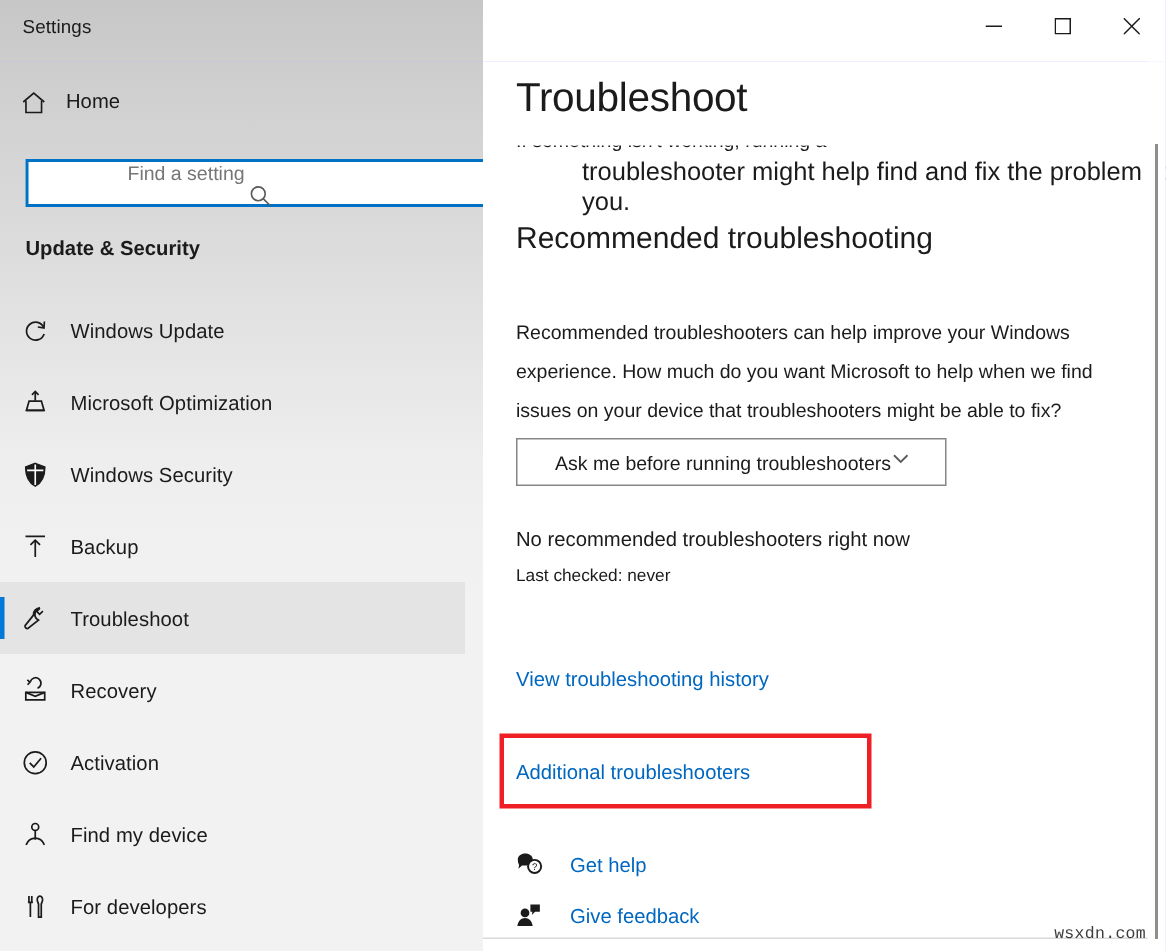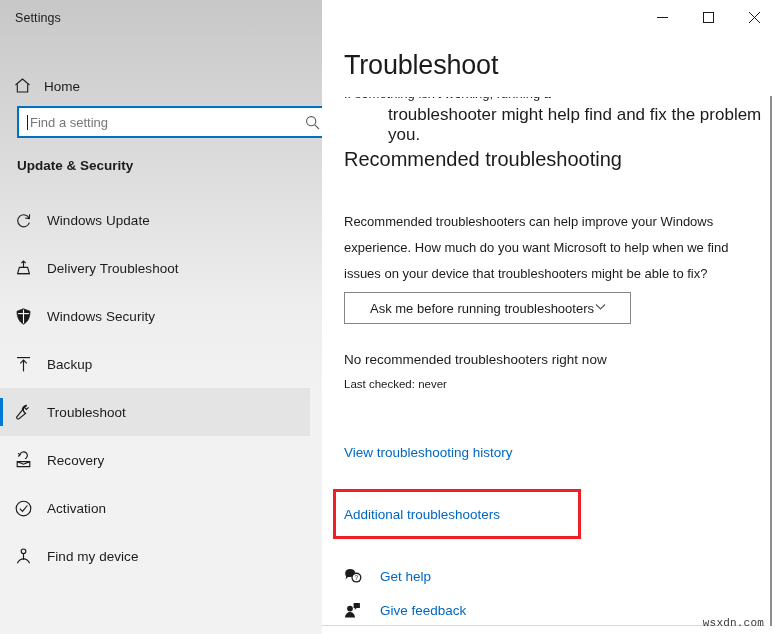--- a/index.html
+++ b/index.html
@@ -78,21 +78,21 @@
     overflow: hidden;
   }
 
   .home-row {
     position: absolute;
     top: 19px;
     left: 0;
     width: 310px;
     height: 34px;
     display: flex;
-    align-items: flex-end;
+    align-items: flex-start;
     cursor: default;
   }
   .home-icon {
     width: 44px;
     display: flex;
     justify-content: center;
     align-items: center;
   }
   .home-label {
     font-size: 13.5px;
@@ -102,20 +102,21 @@
   .search-wrap {
     position: absolute;
     top: 65px;
     left: 17px;
     width: 312px;
     height: 32px;
     background: #ffffff;
     border: 2px solid #0072c6;
     display: flex;
     align-items: center;
+    flex-direction: column;
   }
   .search-caret {
     width: 1px;
     height: 15px;
     background: #1b1b1b;
     margin-left: 8px;
   }
   .search-input {
     flex: 1;
     border: none;
@@ -437,21 +438,21 @@
 
       <div class="nav-item">
         <span class="nav-icon">
           <svg width="19" height="19" viewBox="0 0 19 19">
             <path d="M9.5 2.2 L9.5 8.2"></path>
             <path d="M7.3 4.2 L9.5 2.0 L11.7 4.2"></path>
             <path d="M5.4 8.4 L13.6 8.4 L15.4 14.6 L3.6 14.6 Z"></path>
             <path d="M3.6 14.6 L15.4 14.6"></path>
           </svg>
         </span>
-        <span class="nav-label">Delivery Troubleshoot</span>
+        <span class="nav-label">Microsoft Optimization</span>
       </div>
 
       <div class="nav-item">
         <span class="nav-icon">
           <svg width="19" height="19" viewBox="0 0 19 19">
             <path d="M9.5 1.8 L16 4.3 C16 11 13.2 15.3 9.5 17.2 C5.8 15.3 3 11 3 4.3 Z" fill="#1b1b1b" stroke="#1b1b1b" stroke-width="0.8"></path>
             <path d="M9.5 2.6 L9.5 16.4" stroke="#ffffff" stroke-width="1.1"></path>
             <path d="M4.1 6.6 L14.9 6.6" stroke="#ffffff" stroke-width="1.1"></path>
           </svg>
         </span>
@@ -505,20 +506,30 @@
         <span class="nav-icon">
           <svg width="19" height="19" viewBox="0 0 19 19">
             <circle cx="9.5" cy="4.3" r="2.3"></circle>
             <path d="M9.5 6.6 L9.5 12.8"></path>
             <path d="M3.4 16.2 C4.6 13.4 6.9 11.8 9.5 11.8 C12.1 11.8 14.4 13.4 15.6 16.2"></path>
           </svg>
         </span>
         <span class="nav-label">Find my device</span>
       </div>
 
+      <div class="nav-item">
+        <span class="nav-icon">
+          <svg width="19" height="19" viewBox="0 0 19 19">
+            <path d="M5.3 2.4 L5.3 6.6 M7.2 2.4 L7.2 6.6 M6.25 6.6 L6.25 16.4"></path>
+            <path d="M4.6 6.6 L7.9 6.6"></path>
+            <path d="M12.6 2.4 C11.2 2.4 10.6 4.0 10.9 5.6 C11.1 6.6 11.7 7.0 11.7 8.0 L11.7 16.4 L13.5 16.4 L13.5 8.0 C13.5 7.0 14.1 6.6 14.3 5.6 C14.6 4.0 14.0 2.4 12.6 2.4 Z"></path>
+          </svg>
+        </span>
+        <span class="nav-label">For developers</span>
+      </div>
 
     </div>
   </div>
 
   <div class="content">
 
     <div class="page-title">Troubleshoot</div>
 
     <div class="clipped-line">
       <span>If something isn't working, running a</span>

